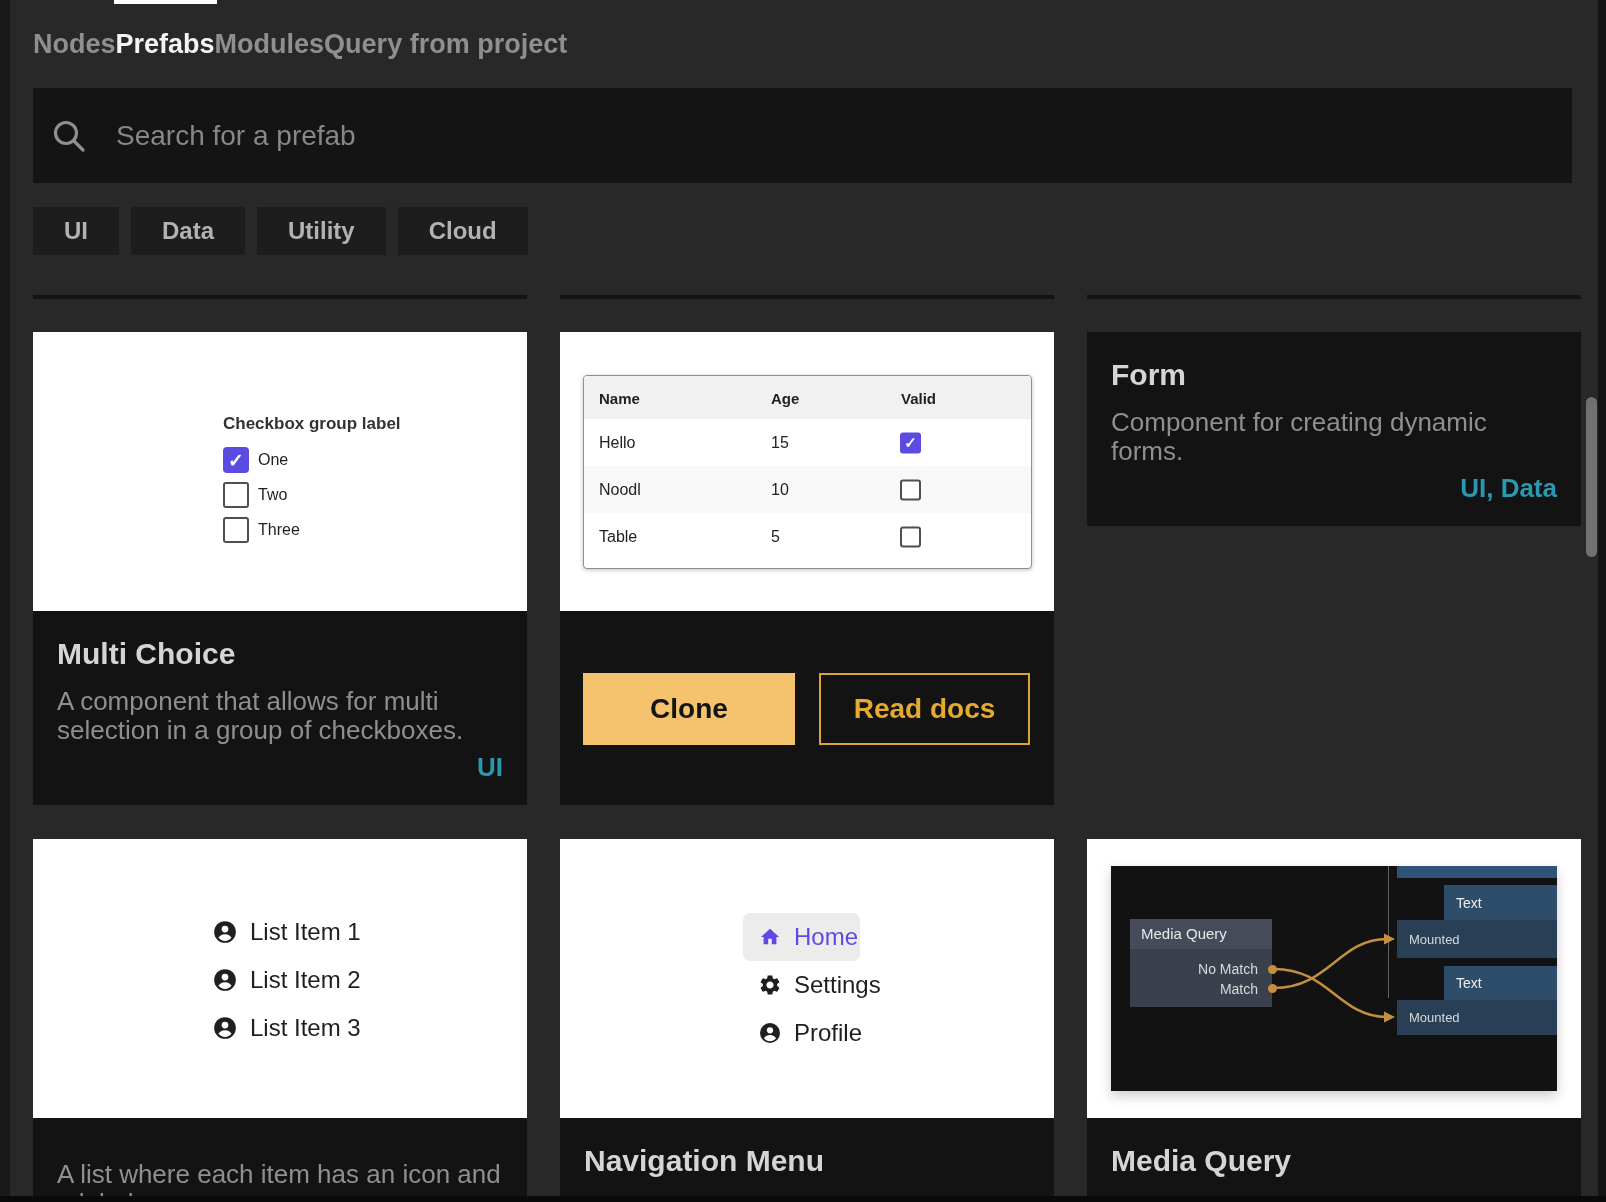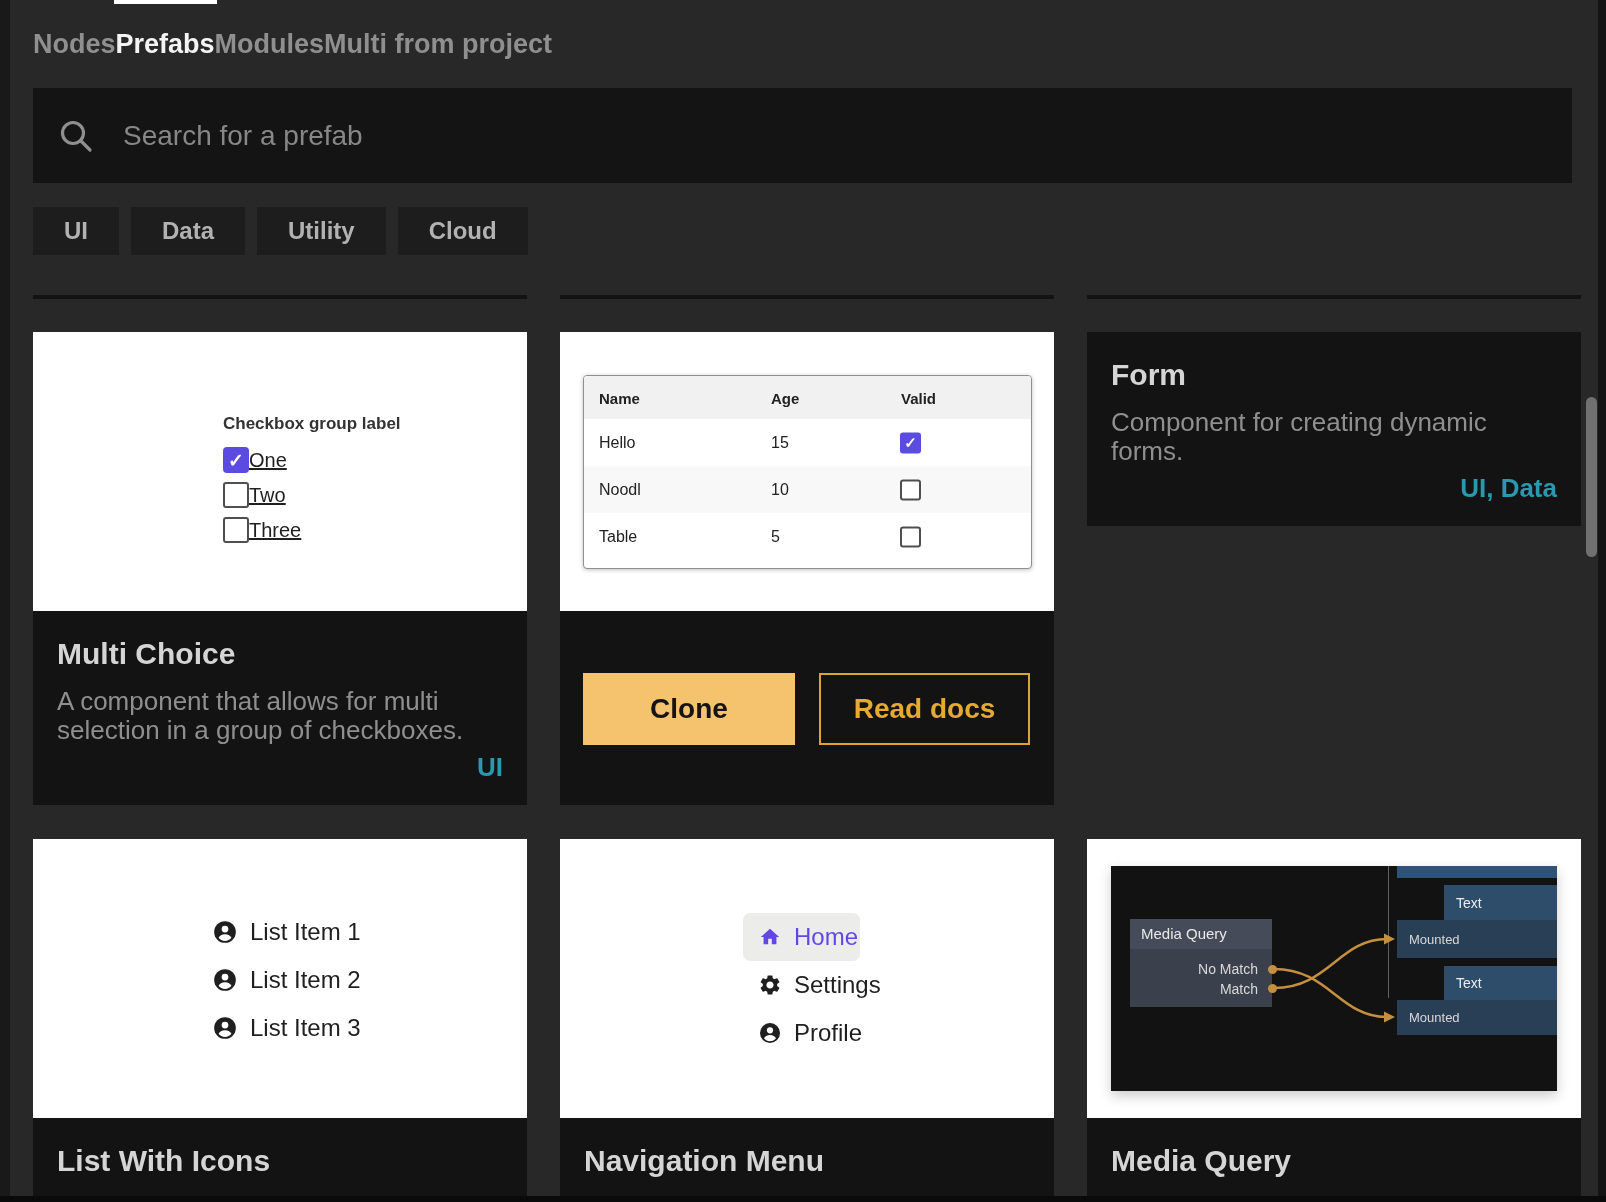--- a/index.html
+++ b/index.html
@@ -10,21 +10,21 @@
 
   
   .tabbar{position:absolute;left:33px;top:0;height:88px;display:flex;align-items:center;}
   .tab{position:relative;height:88px;display:flex;align-items:center;font-size:27px;font-weight:700;
        color:#8f8f8f;cursor:pointer;}
   .tab.active{color:#f4f4f4;}
   .tab.active::after{content:"";position:absolute;top:0;left:-2px;right:-2px;height:4px;background:#ffffff;}
 
   
   .searchbar{position:absolute;left:33px;top:88px;width:1539px;height:95px;background:#141414;
-             display:flex;align-items:center;padding-left:25px;box-sizing:border-box;}
+             display:flex;align-items:center;padding-left:18px;box-sizing:border-box;}
   .searchbar svg{flex:0 0 auto;}
   .searchbar input{background:transparent;border:none;outline:none;margin-left:27px;font-size:28px;
                    color:#dddddd;width:1300px;font-family:"Liberation Sans",sans-serif;}
   .searchbar input::placeholder{color:#878787;}
 
   
   .chips{position:absolute;left:33px;top:207px;display:flex;gap:12px;}
   .chip{height:48px;background:#1d1d1d;color:#b2b2b2;font-size:24px;font-weight:700;
         display:flex;align-items:center;padding:0 31px;cursor:pointer;}
 
@@ -48,21 +48,21 @@
 
   
   .cbx-wrap{position:absolute;left:190px;top:82px;color:#1f1f1f;}
   .cbx-label{font-size:17px;font-weight:700;color:#333;margin-bottom:13px;}
   .cbx-row{display:flex;align-items:center;height:26px;margin-bottom:9px;}
   .cbx{width:26px;height:26px;box-sizing:border-box;border-radius:4px;flex:0 0 auto;}
   .cbx.off{border:2px solid #4f4f4f;background:#fff;border-radius:3px;}
   .cbx.on{background:#5b4be0;color:#fff;font-size:19px;font-weight:700;display:flex;
           align-items:center;justify-content:center;}
   .cbx.on::after{content:"✓";}
-  .cbx-row span.lbl{font-size:20px;text-decoration:underline;}
+  .cbx-row span.lbl{margin-left:9px;font-size:16px;}
 
   
   .ptable{position:absolute;left:23px;top:43px;width:447px;height:192px;background:#fff;
           border:1px solid #8f8f8f;border-radius:4px;overflow:hidden;box-shadow:0 1px 4px rgba(0,0,0,.25);}
   .trow{position:relative;width:100%;}
   .trow.head{height:43px;background:#f1f1f1;font-weight:700;font-size:15px;color:#222;}
   .trow.body{height:47px;font-size:16px;color:#222;}
   .trow.alt{background:#f8f8f8;}
   .tcell{position:absolute;top:50%;transform:translateY(-50%);}
   .c-name{left:15px;} .c-age{left:187px;} .c-valid{left:317px;}
@@ -114,21 +114,21 @@
 <body>
 
 <div id="screen">
   <div class="edge-left"></div>
   <div class="edge-right"></div>
 
   <div class="tabbar">
     <div class="tab">Nodes</div>
     <div class="tab active">Prefabs</div>
     <div class="tab">Modules</div>
-    <div class="tab">Multi from project</div>
+    <div class="tab">Query from project</div>
   </div>
 
   <div class="searchbar">
     <svg width="36" height="36" viewBox="0 0 36 36">
       <circle cx="15" cy="15" r="10.5" fill="none" stroke="#8f8f8f" stroke-width="3.2"></circle>
       <line x1="23" y1="23" x2="32" y2="32" stroke="#8f8f8f" stroke-width="3.2" stroke-linecap="round"></line>
     </svg>
     <input type="text" placeholder="Search for a prefab" style="">
   </div>
 
@@ -228,21 +228,20 @@
       <div class="lrow" style="top:176px;">
         <svg width="26" height="26" viewBox="0 0 24 24">
           <circle cx="12" cy="12" r="10" fill="#1f1f1f"></circle>
           <circle cx="12" cy="9.3" r="3.1" fill="#fff"></circle>
           <path d="M12 14c-2.8 0-5.2 1.4-6 3.3 1.4 1.8 3.6 2.9 6 2.9s4.6-1.1 6-2.9c-.8-1.9-3.2-3.3-6-3.3z" fill="#fff"></path>
         </svg>
         <span>List Item 3</span>
       </div>
     </div>
     <div class="info">
-      <div class="card-title">List With Icons</div>
       <div class="card-desc">A list where each item has an icon and a label.</div>
     </div>
   </div>
 
   <div class="card" style="left:560px;top:839px;">
     <div class="preview">
       <div class="nav-row selected" style="top:74px;">
         <span class="nicon">
           <svg width="22" height="22" viewBox="0 0 24 24">
             <path d="M10 20v-6h4v6h5v-8h3L12 3 2 12h3v8z" fill="#6347e6"></path>

